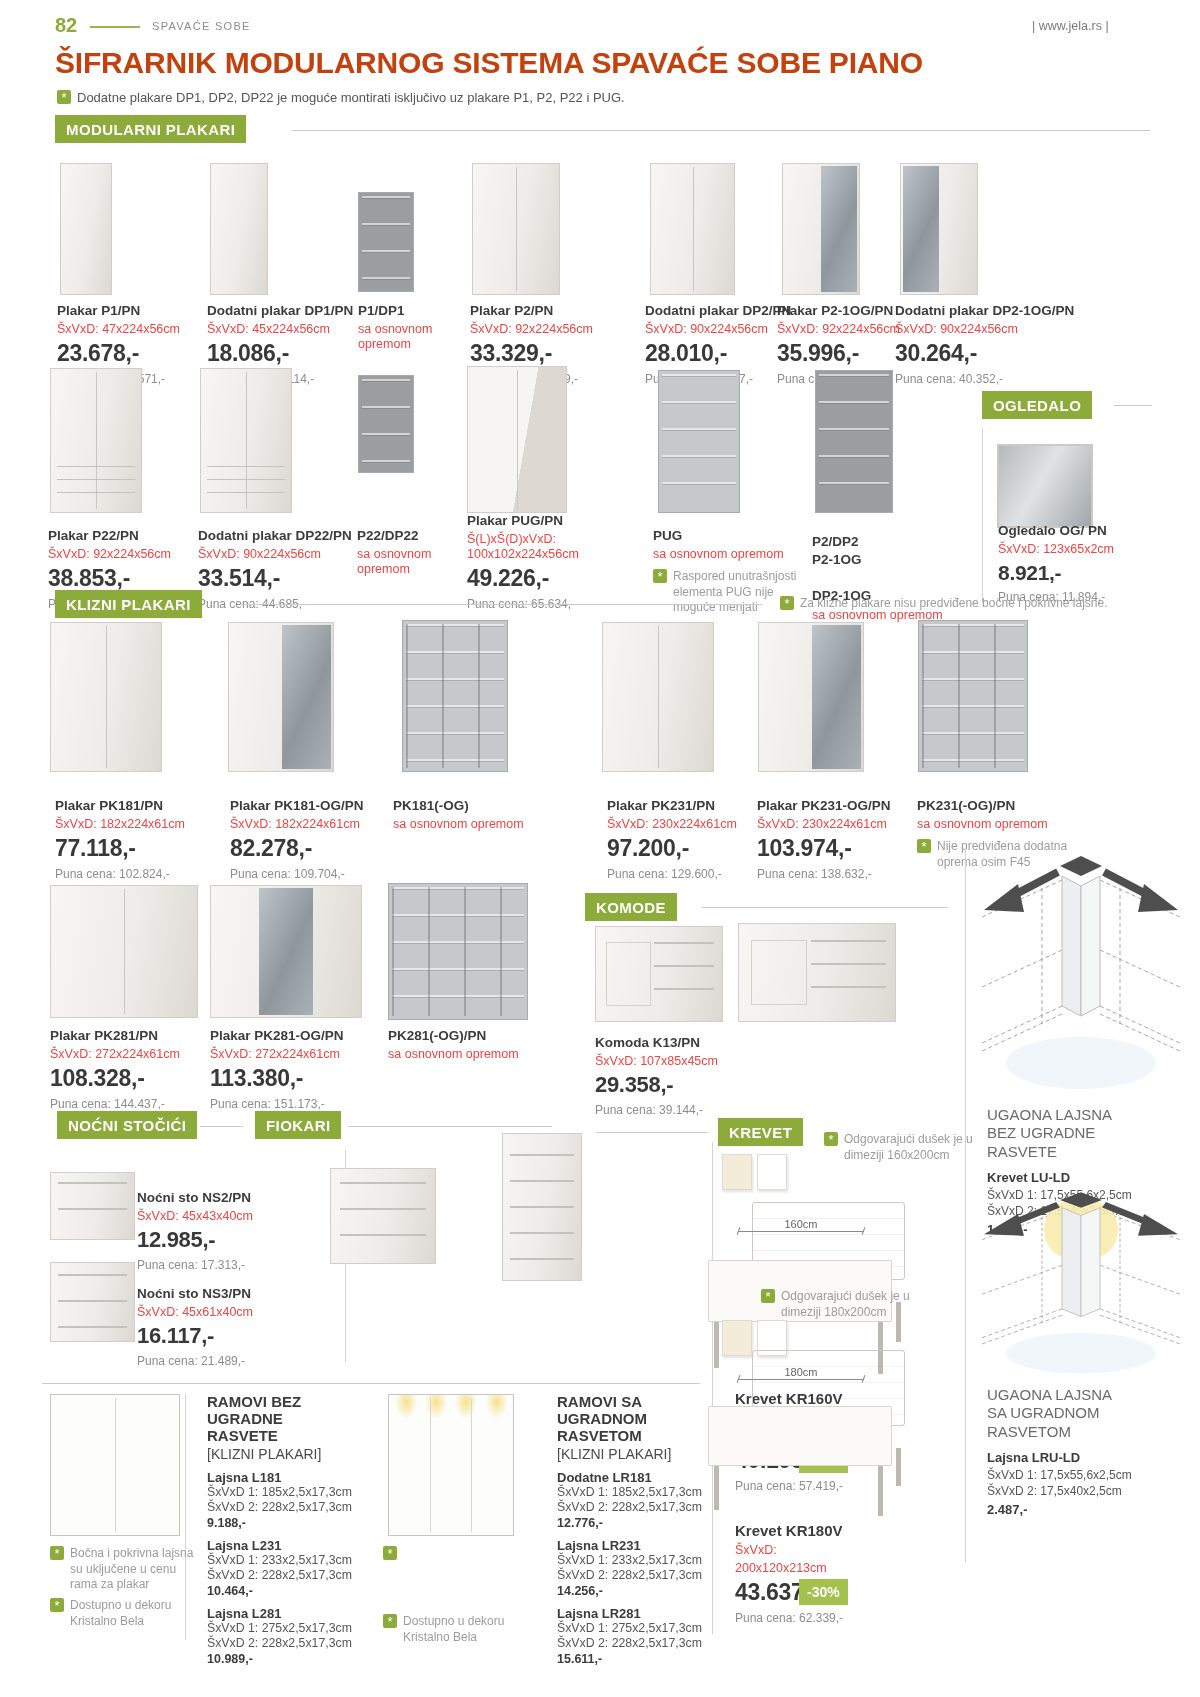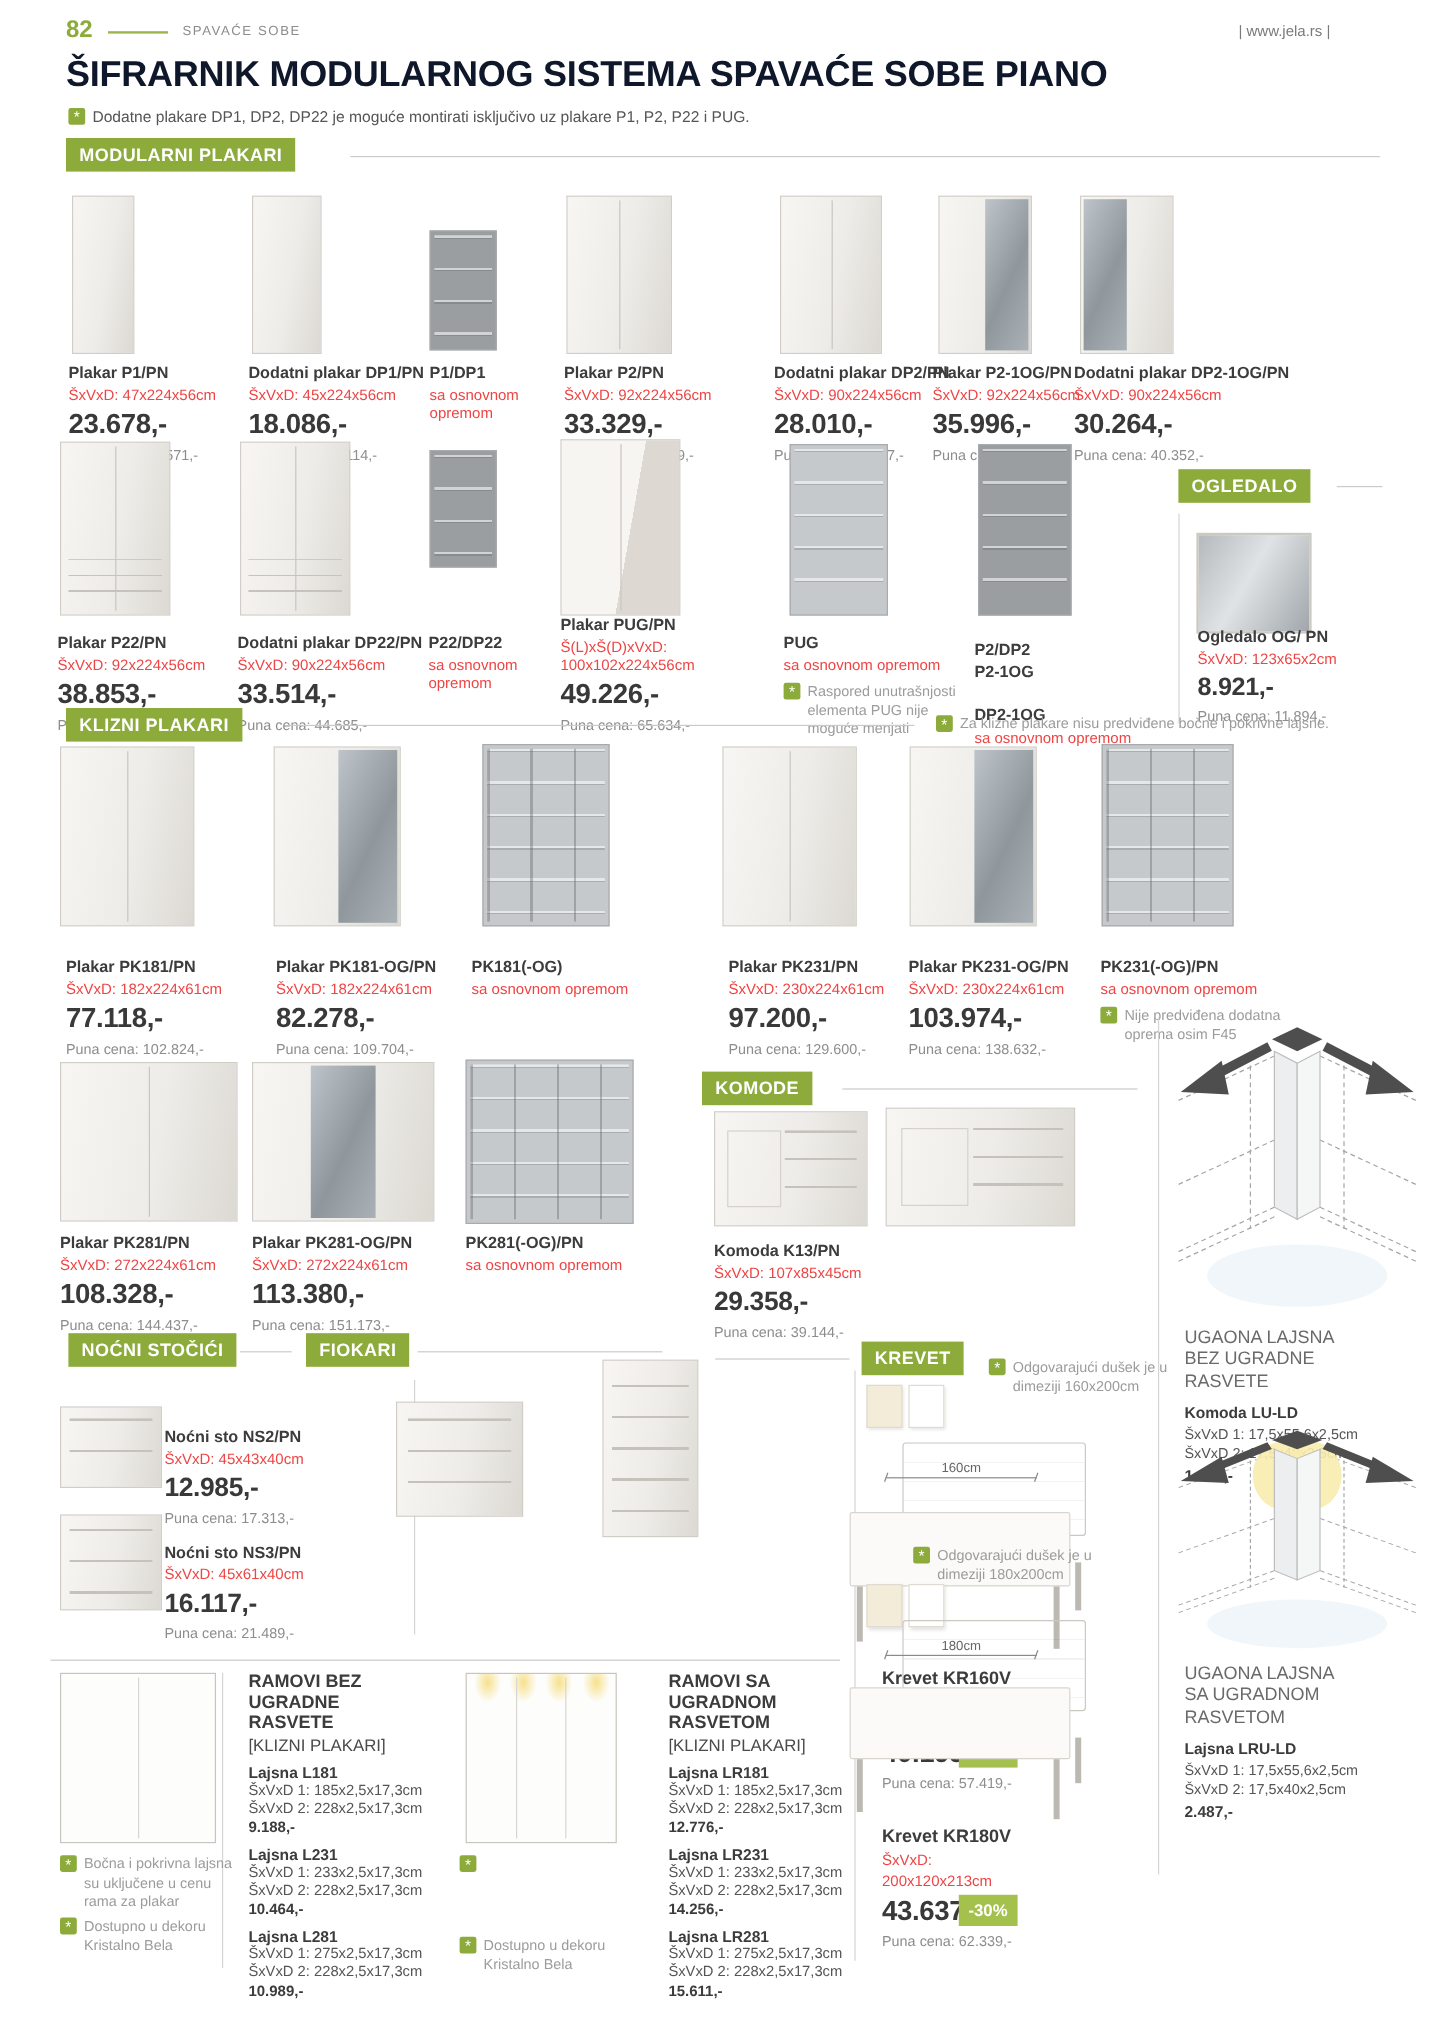--- a/index.html
+++ b/index.html
@@ -69,21 +69,21 @@
 </style>
 </head>
 <body>
 
 <div id="pg">
 
   <div class="abs" style="left:55px;top:14px;font-size:20px;font-weight:700;color:var(--g)">82</div>
   <div class="abs" style="left:90px;top:26px;width:50px;height:2px;background:#9ab54a"></div>
   <div class="abs" style="left:152px;top:20px;font-size:11px;letter-spacing:1.3px;color:#8c8c8c">SPAVAĆE SOBE</div>
   <div class="abs" style="left:1032px;top:19px;font-size:12.5px;color:#7a7a7a">| www.jela.rs |</div>
-  <h1 class="abs" style="left:55px;top:46px;font-size:30px;color:#0f172a;letter-spacing:-.2px">ŠIFRARNIK MODULARNOG SISTEMA SPAVAĆE SOBE PIANO</h1>
+  <h1 class="abs" style="left:55px;top:46px;font-size:30px;color:#c2410c;letter-spacing:-.2px">ŠIFRARNIK MODULARNOG SISTEMA SPAVAĆE SOBE PIANO</h1>
   <div class="note" style="left:57px;top:90px;width:720px">
       <span class="ni"></span>
       <span class="nt dark">Dodatne plakare DP1, DP2, DP22 je moguće montirati isključivo uz plakare P1, P2, P22 i PUG.</span>
     </div>
 
   <div class="badge" style="left:55px;top:115px">MODULARNI PLAKARI</div>
   <div class="hr" style="left:292px;top:130px;width:858px"></div>
 
   <div class="ph" style="left:60px;top:163px;width:52px;height:132px"></div>
   <div class="ph" style="left:210px;top:163px;width:58px;height:132px"></div>
@@ -293,21 +293,21 @@
     <polygon points="88,18 109,8 130,18 109,28" fill="#4e4e4e"></polygon>
     <line x1="86" y1="24" x2="40" y2="48" stroke="#4e4e4e" stroke-width="8"></line>
     <polygon points="46,36 12,62 52,64" fill="#4e4e4e"></polygon>
     <line x1="132" y1="24" x2="178" y2="48" stroke="#4e4e4e" stroke-width="8"></line>
     <polygon points="172,36 206,62 166,64" fill="#4e4e4e"></polygon>
   </svg>
   <div class="ul" style="left:987px;top:1106px;width:190px">
     <div class="ulT">UGAONA LAJSNA</div>
     <div class="ulT">BEZ UGRADNE</div>
     <div class="ulT">RASVETE</div>
-    <div class="ulN">Komoda LU-LD</div>
+    <div class="ulN">Krevet LU-LD</div>
     <div class="ulD">ŠxVxD 1: 17,5x55,6x2,5cm</div>
     <div class="ulD">ŠxVxD 2: 17,5x40x2,5cm</div>
     <div class="ulP">1.340,-</div>
   </div>
   <svg class="abs" style="left:972px;top:1186px" width="218" height="196" viewBox="0 0 218 252" preserveAspectRatio="none">
     <ellipse cx="109" cy="215" rx="75" ry="26" fill="#e3eef4" opacity=".55"></ellipse>
     <g stroke="#a5a5a5" stroke-dasharray="4 3" fill="none">
       <path d="M90 32 L8 70"></path>
         <path d="M128 32 L210 70"></path>
       <path d="M90 102 L8 140"></path>
@@ -453,21 +453,21 @@
       <span class="nt">Dostupno u dekoru Kristalno Bela</span>
     </div>
 
   <div class="frame led" style="left:388px;top:1394px;width:126px;height:142px"></div>
   <div class="rm" style="left:557px;top:1394px;width:155px">
     <div class="rmT">RAMOVI SA</div>
     <div class="rmT">UGRADNOM</div>
     <div class="rmT">RASVETOM</div>
     <div class="rmS">[KLIZNI PLAKARI]</div>
     <div class="lj">
-      <div class="ljN">Lajsna LR181</div>
+      <div class="ljN">Dodatne LR181</div>
       <div class="ljD">ŠxVxD 1: 185x2,5x17,3cm</div>
       <div class="ljD">ŠxVxD 2: 228x2,5x17,3cm</div>
       <div class="ljP">12.776,-</div>
     </div>
     <div class="lj">
       <div class="ljN">Lajsna LR231</div>
       <div class="ljD">ŠxVxD 1: 233x2,5x17,3cm</div>
       <div class="ljD">ŠxVxD 2: 228x2,5x17,3cm</div>
       <div class="ljP">14.256,-</div>
     </div>

